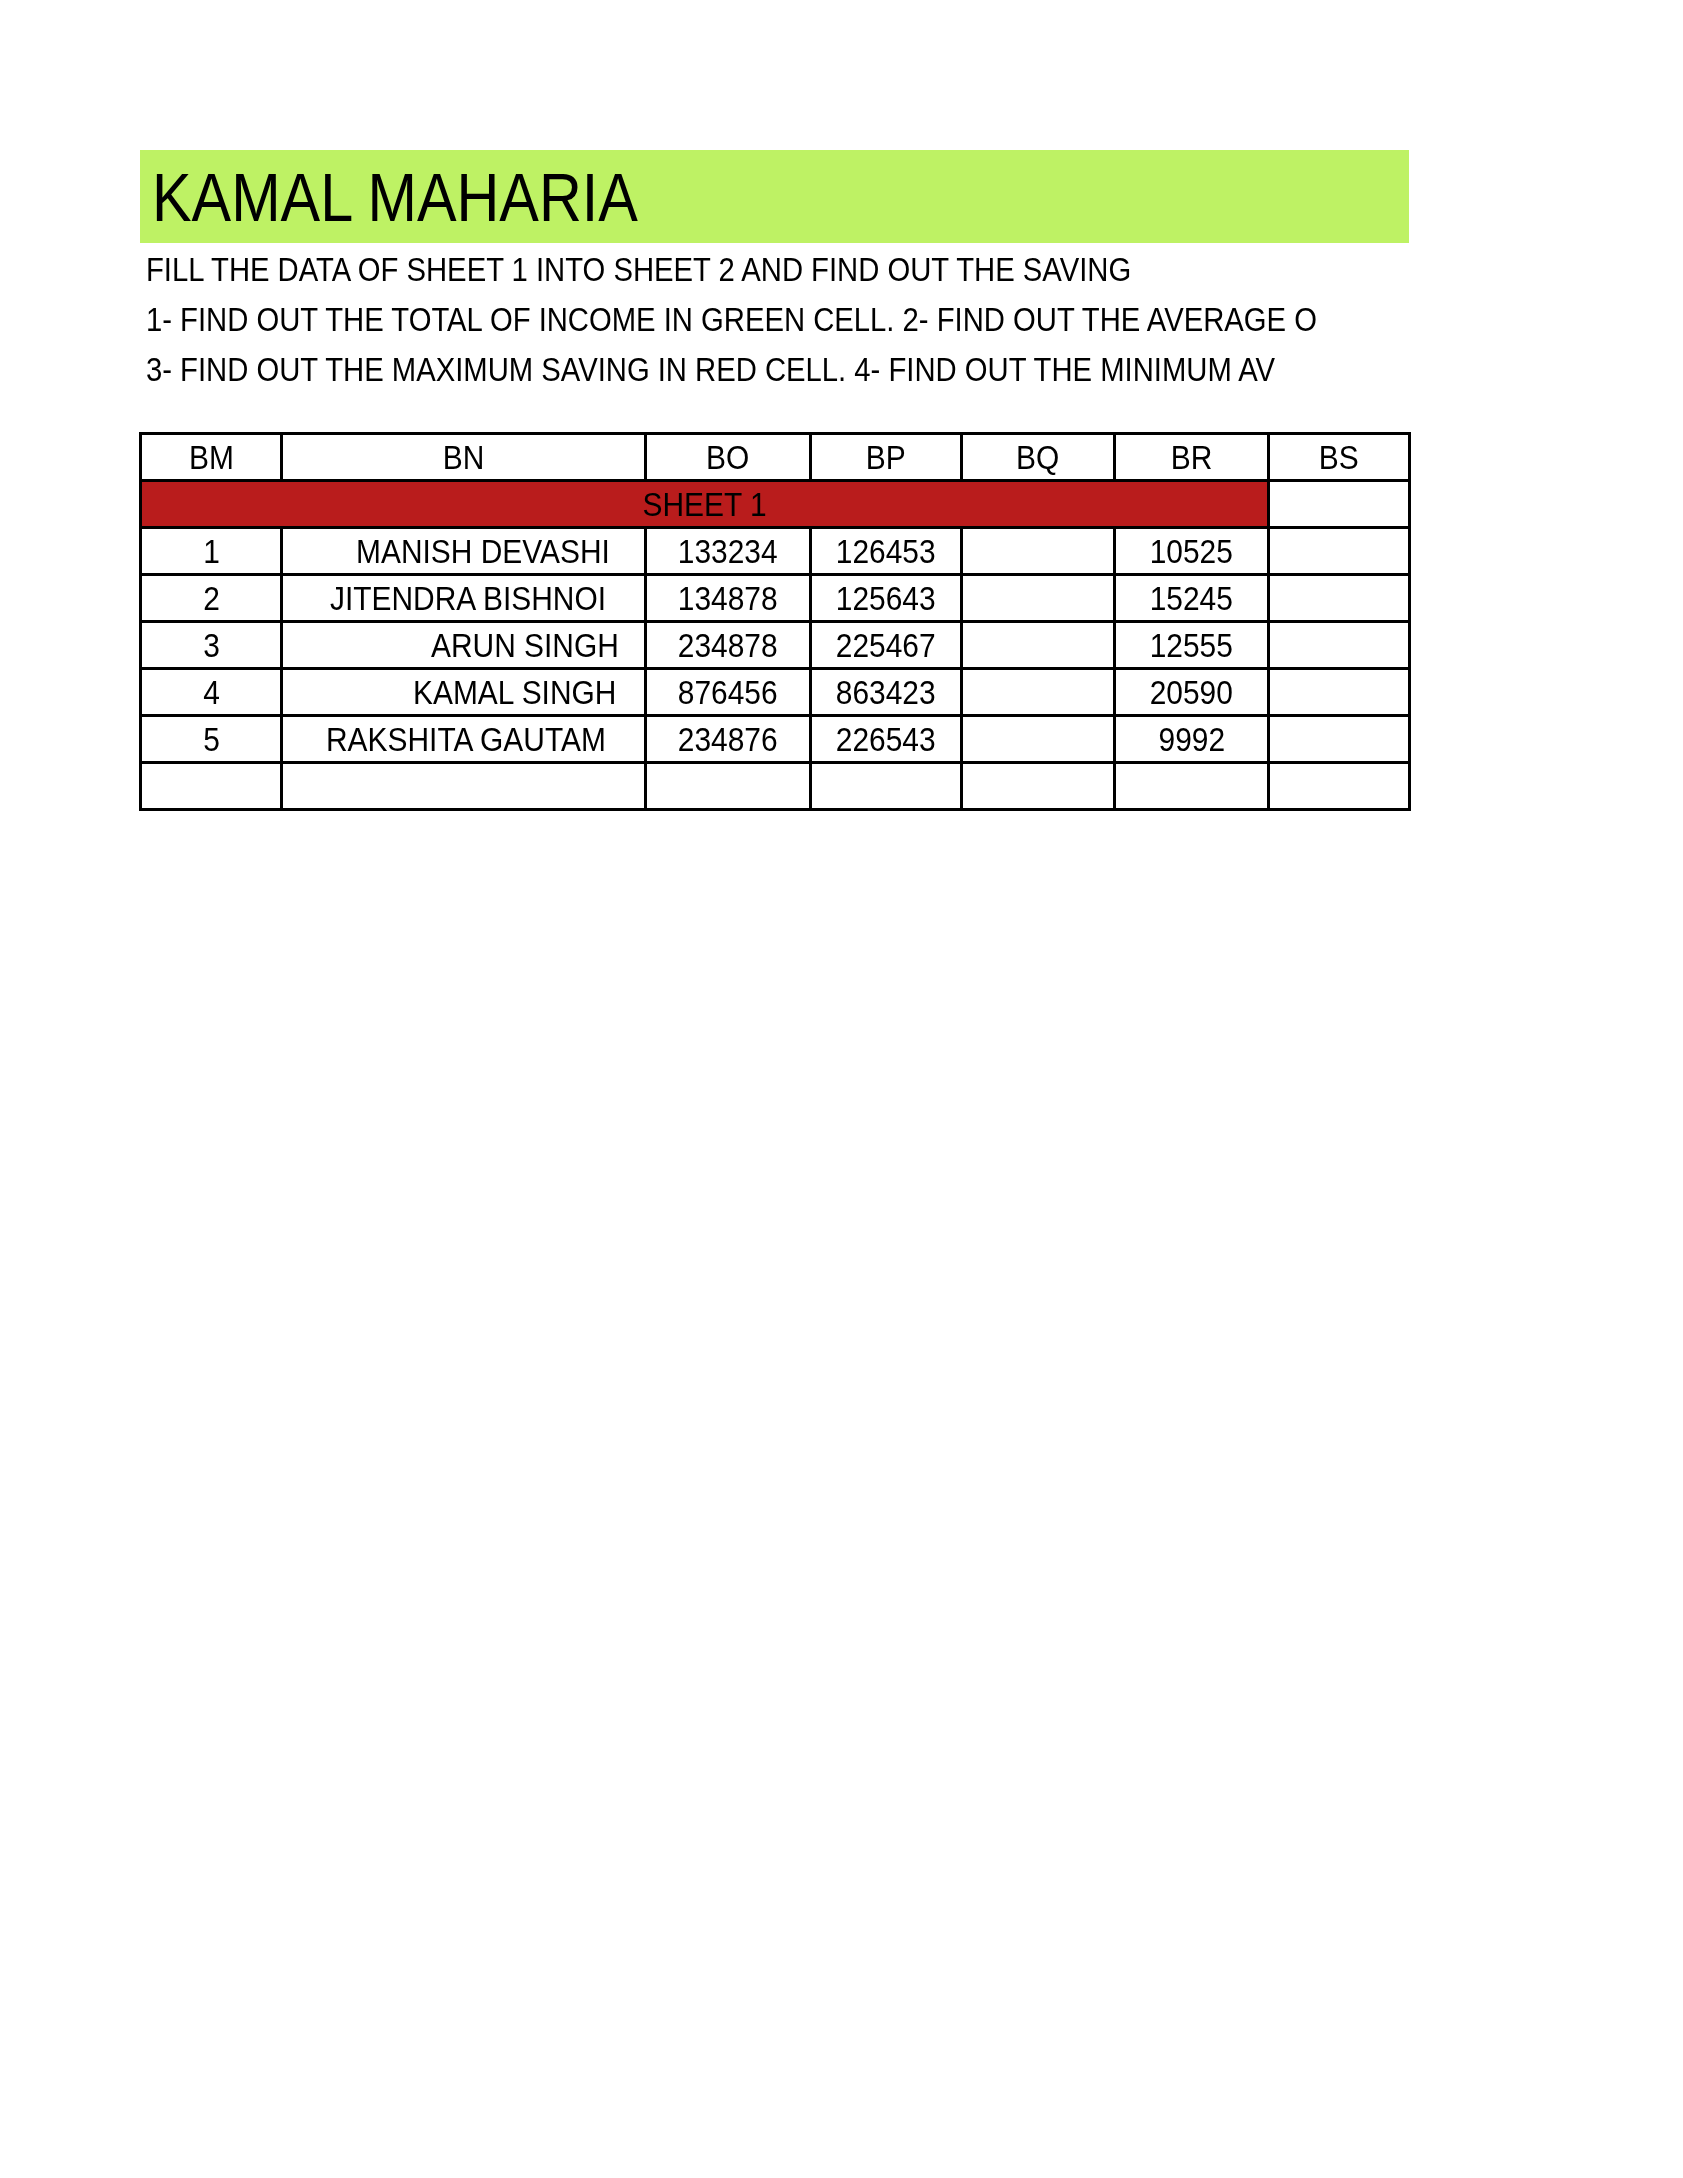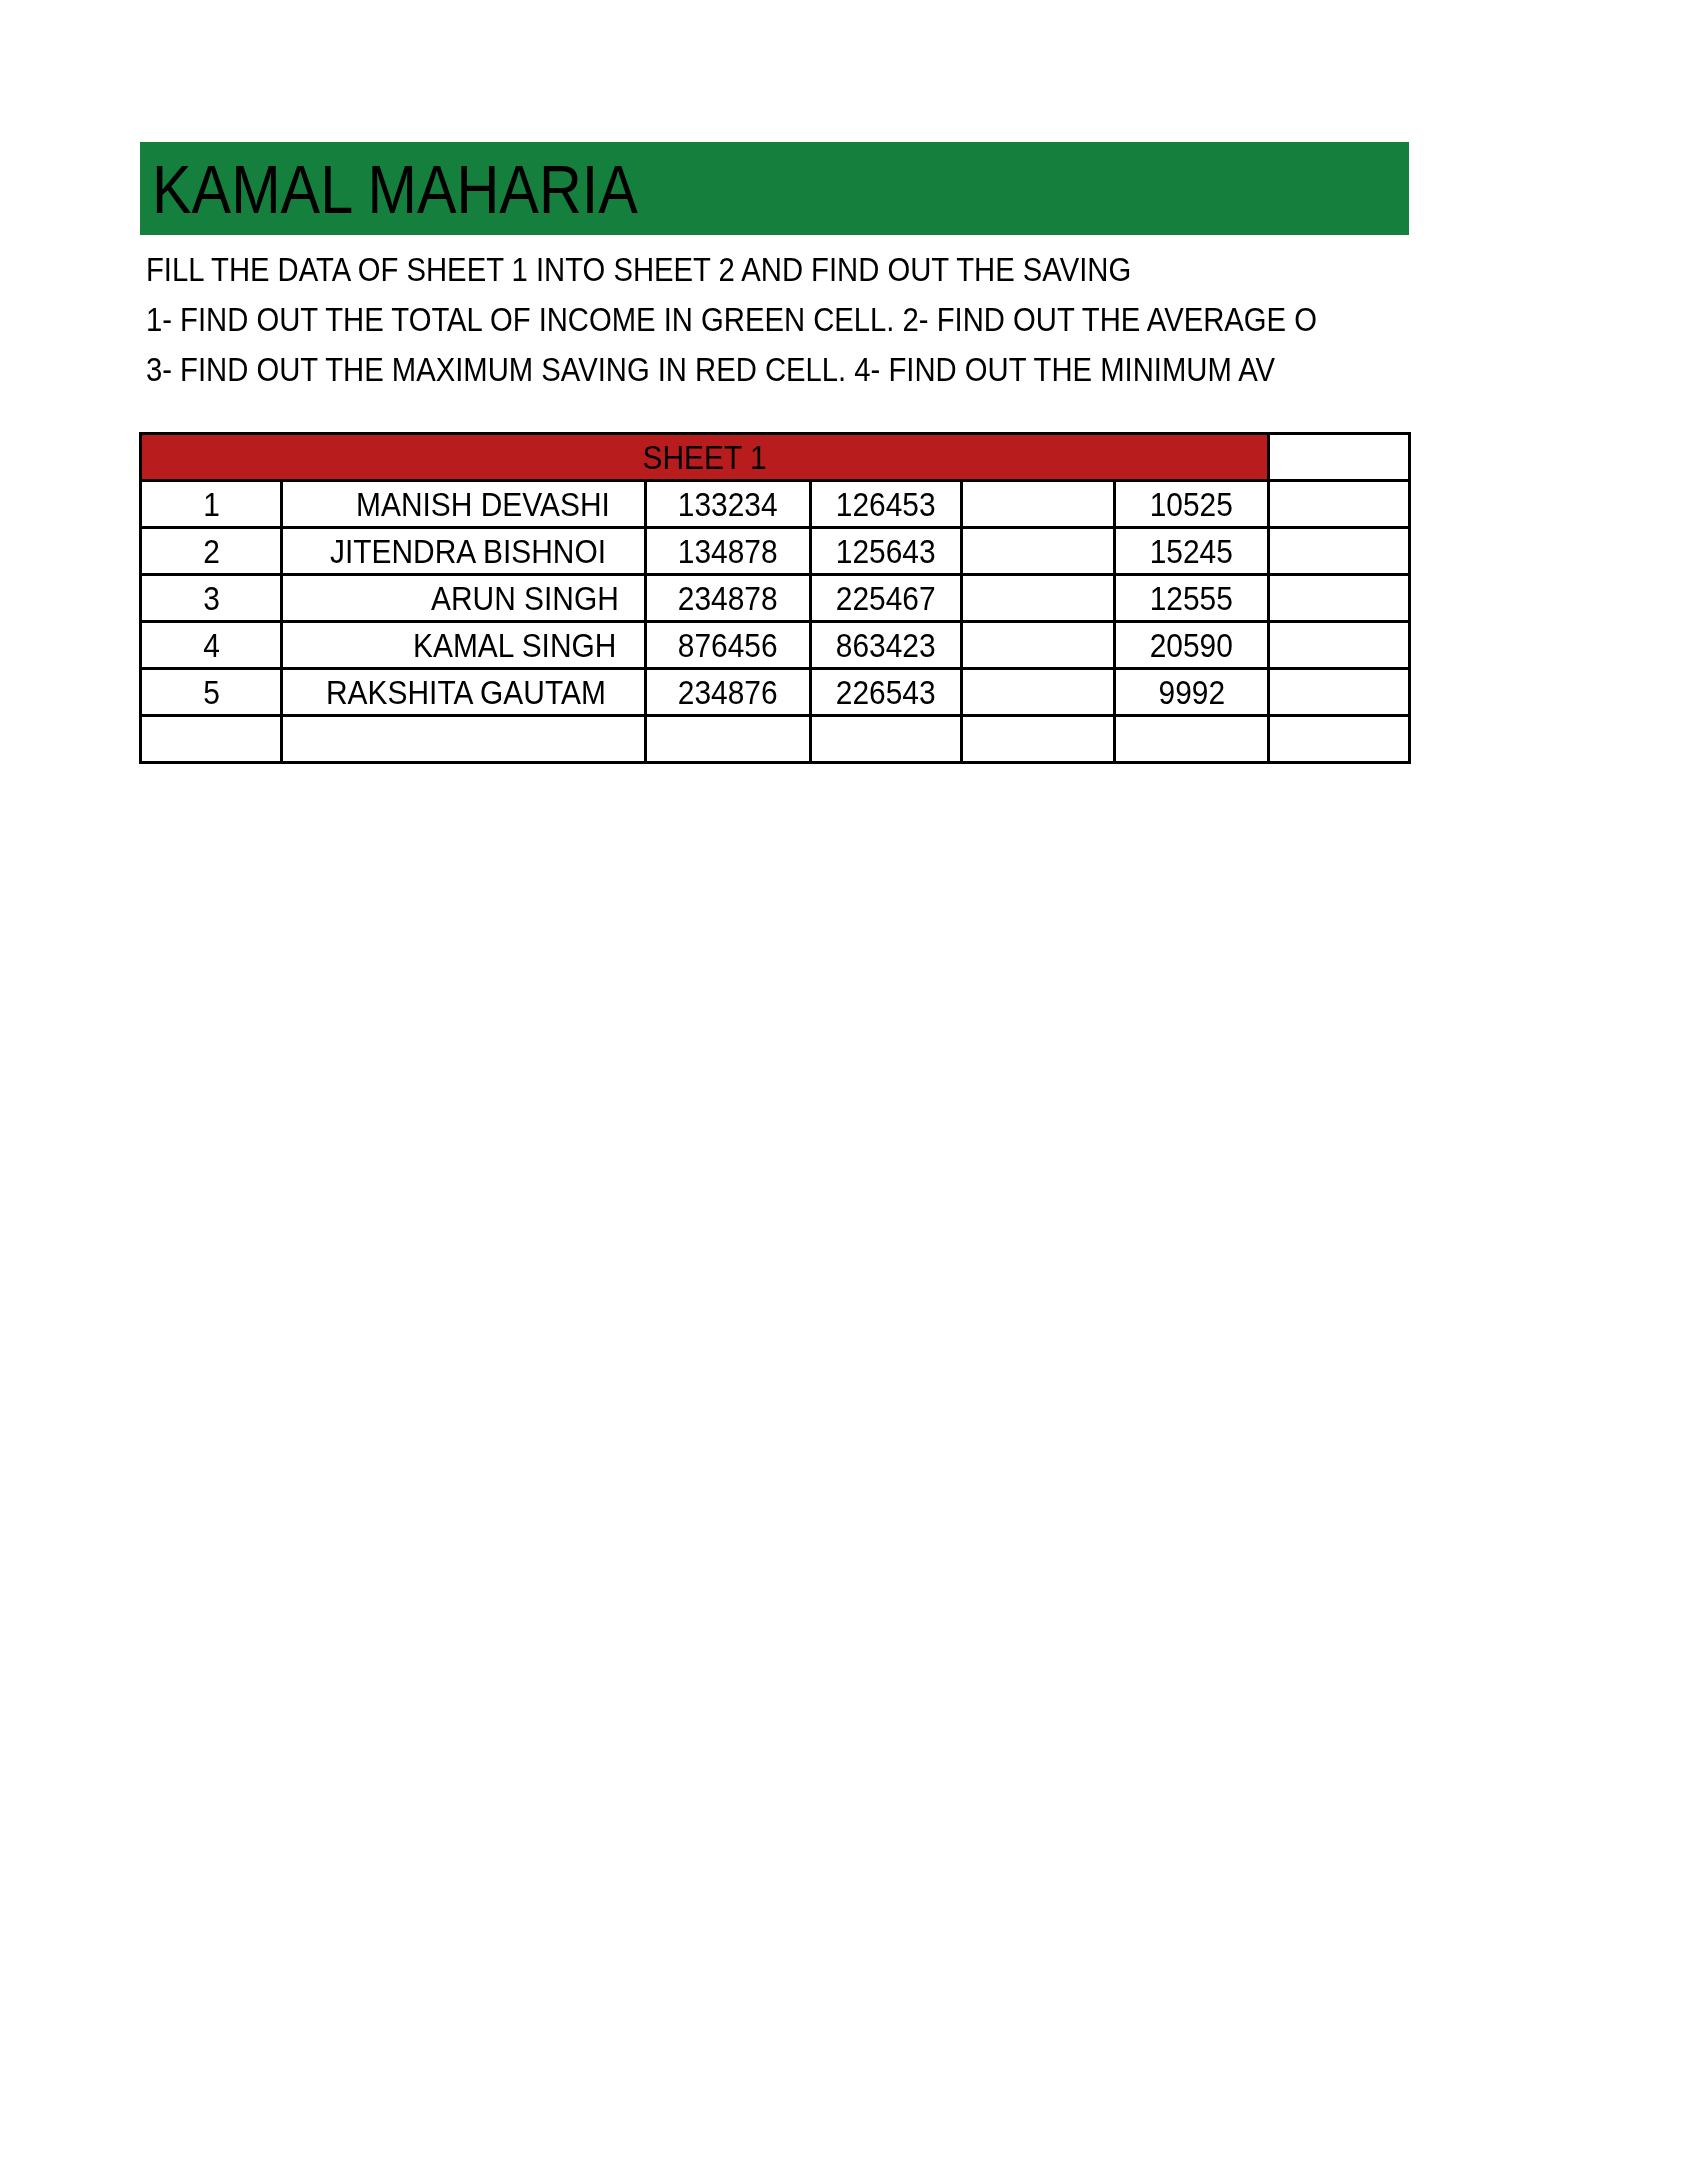--- a/index.html
+++ b/index.html
@@ -11,24 +11,24 @@
       width: 1683px;
       height: 2178px;
       position: relative;
       overflow: hidden;
       font-family: "Liberation Sans", sans-serif;
       color: #000000;
     }
     .title-banner {
       position: absolute;
       left: 140px;
-      top: 142px;
+      top: 150px;
       width: 1269px;
       height: 93px;
-      background: #15803d;
+      background: #bef264;
       overflow: hidden;
     }
     .title-text {
       position: absolute;
       left: 12px;
       top: 8px;
       font-size: 69px;
       line-height: 79px;
       white-space: nowrap;
       transform: scaleX(0.86);
@@ -98,20 +98,29 @@
   <colgroup>
     <col style="width:141px">
     <col style="width:364px">
     <col style="width:165px">
     <col style="width:151px">
     <col style="width:153px">
     <col style="width:154px">
     <col style="width:141px">
   </colgroup>
   <tbody>
+      <tr>
+    <td><span class="cell-text">BM</span></td>
+    <td><span class="cell-text">BN</span></td>
+    <td><span class="cell-text">BO</span></td>
+    <td><span class="cell-text">BP</span></td>
+    <td><span class="cell-text">BQ</span></td>
+    <td><span class="cell-text">BR</span></td>
+    <td><span class="cell-text">BS</span></td>
+  </tr>
   <tr>
     <td colspan="6" class="yellow"><span class="cell-text">SHEET 1</span></td>
     <td></td>
   </tr>
   <tr>
     <td><span class="cell-text">1</span></td>
     <td class="left"><span class="cell-text">MANISH DEVASHI</span></td>
     <td><span class="cell-text">133234</span></td>
     <td><span class="cell-text">126453</span></td>
     <td><span class="cell-text"></span></td>

